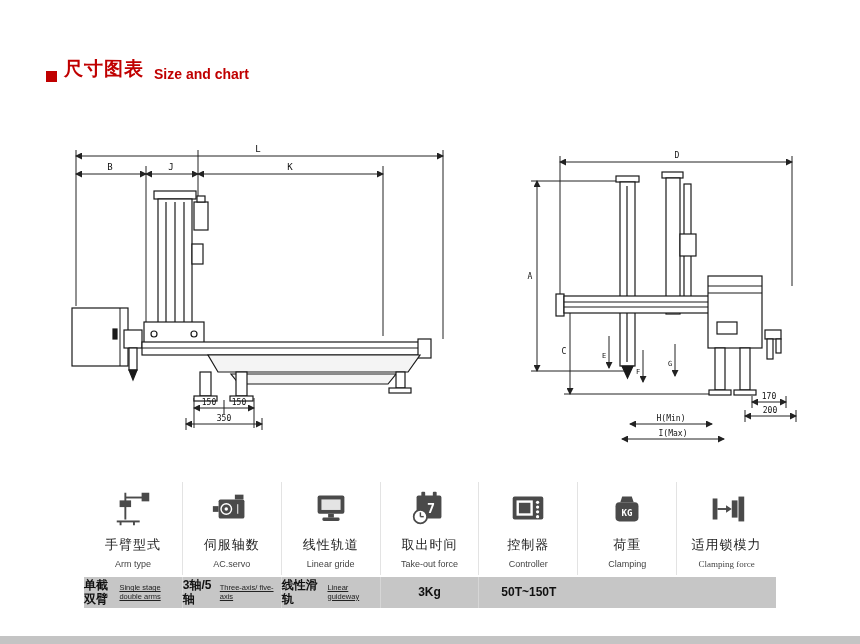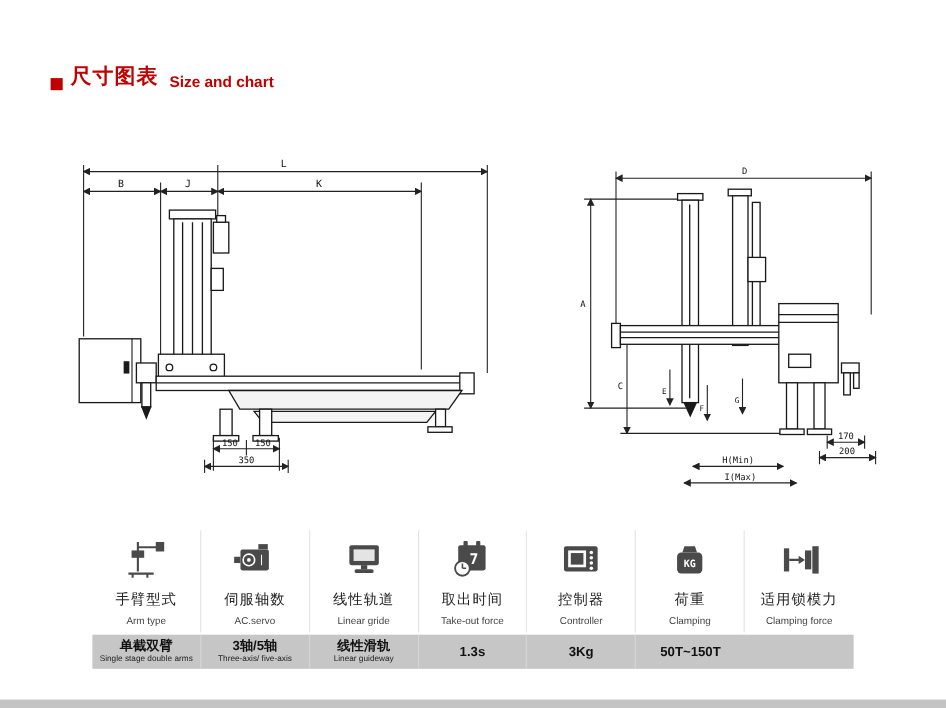--- a/index.html
+++ b/index.html
@@ -21,29 +21,29 @@
   
   .diagram { position:absolute; }
   .diagram-side  { left:58px;  top:136px; width:400px; height:300px; }
   .diagram-front { left:512px; top:136px; width:300px; height:320px; }
   svg text { font-family:"DejaVu Sans Mono","Liberation Mono",monospace; }
 
   
   .spec { position:absolute; left:84px; top:482px; width:692px; }
   .spec-top { display:grid; grid-template-columns:repeat(7,1fr); }
   .spec-cell { text-align:center; padding:2px 0 6px; border-right:1px solid #e3e3e3; }
-  .spec-cell:last-child { border-right:none; }
+  .spec-cell:last-child { border-right:none;font-family:Liberation Serif, serif; }
   .icon-box { height:50px; display:flex; align-items:center; justify-content:center; }
   .label-zh { font-size:13px; color:#222; letter-spacing:1px; margin-top:2px; }
   .label-en { font-size:9px; color:#444; margin-top:5px; }
   .spec-values { display:grid; grid-template-columns:repeat(7,1fr); background:#c6c6c6; height:31px; margin-top:2px; }
-  .val-cell { display:flex; flex-direction:column; align-items:center; justify-content:center; border-right:1px solid #d6d6d6; }
+  .val-cell { display:flex; flex-direction:row; align-items:center; justify-content:center; border-right:1px solid #d6d6d6; }
   .val-cell:last-child { border-right:none;justify-content:center; }
   .value-zh { font-size:12px; font-weight:bold; color:#111; line-height:1.15; }
-  .value-en { font-size:7.5px; color:#222; line-height:1.1; }
+  .value-en { font-size:7.5px; color:#222; line-height:1.1;text-decoration:underline; }
   .value-en:empty { display:none; }
 
   .bottom-strip { position:absolute; left:0; bottom:0; width:100%; height:8px; background:#c4c4c4; }
 </style>
 </head>
 <body>
 
 <div class="page">
 
   <div class="title-block">
@@ -330,24 +330,20 @@
       </div>
       <div class="val-cell">
         <div class="value-zh">3轴/5轴</div>
         <div class="value-en">Three-axis/ five-axis</div>
       </div>
       <div class="val-cell">
         <div class="value-zh">线性滑轨</div>
         <div class="value-en">Linear guideway</div>
       </div>
       <div class="val-cell">
-        <div class="value-zh">1.3s</div>
-
-      </div>
-      <div class="val-cell">
         <div class="value-zh">3Kg</div>
 
       </div>
       <div class="val-cell">
         <div class="value-zh">50T~150T</div>
 
       </div>
     </div>
   </div>
 

